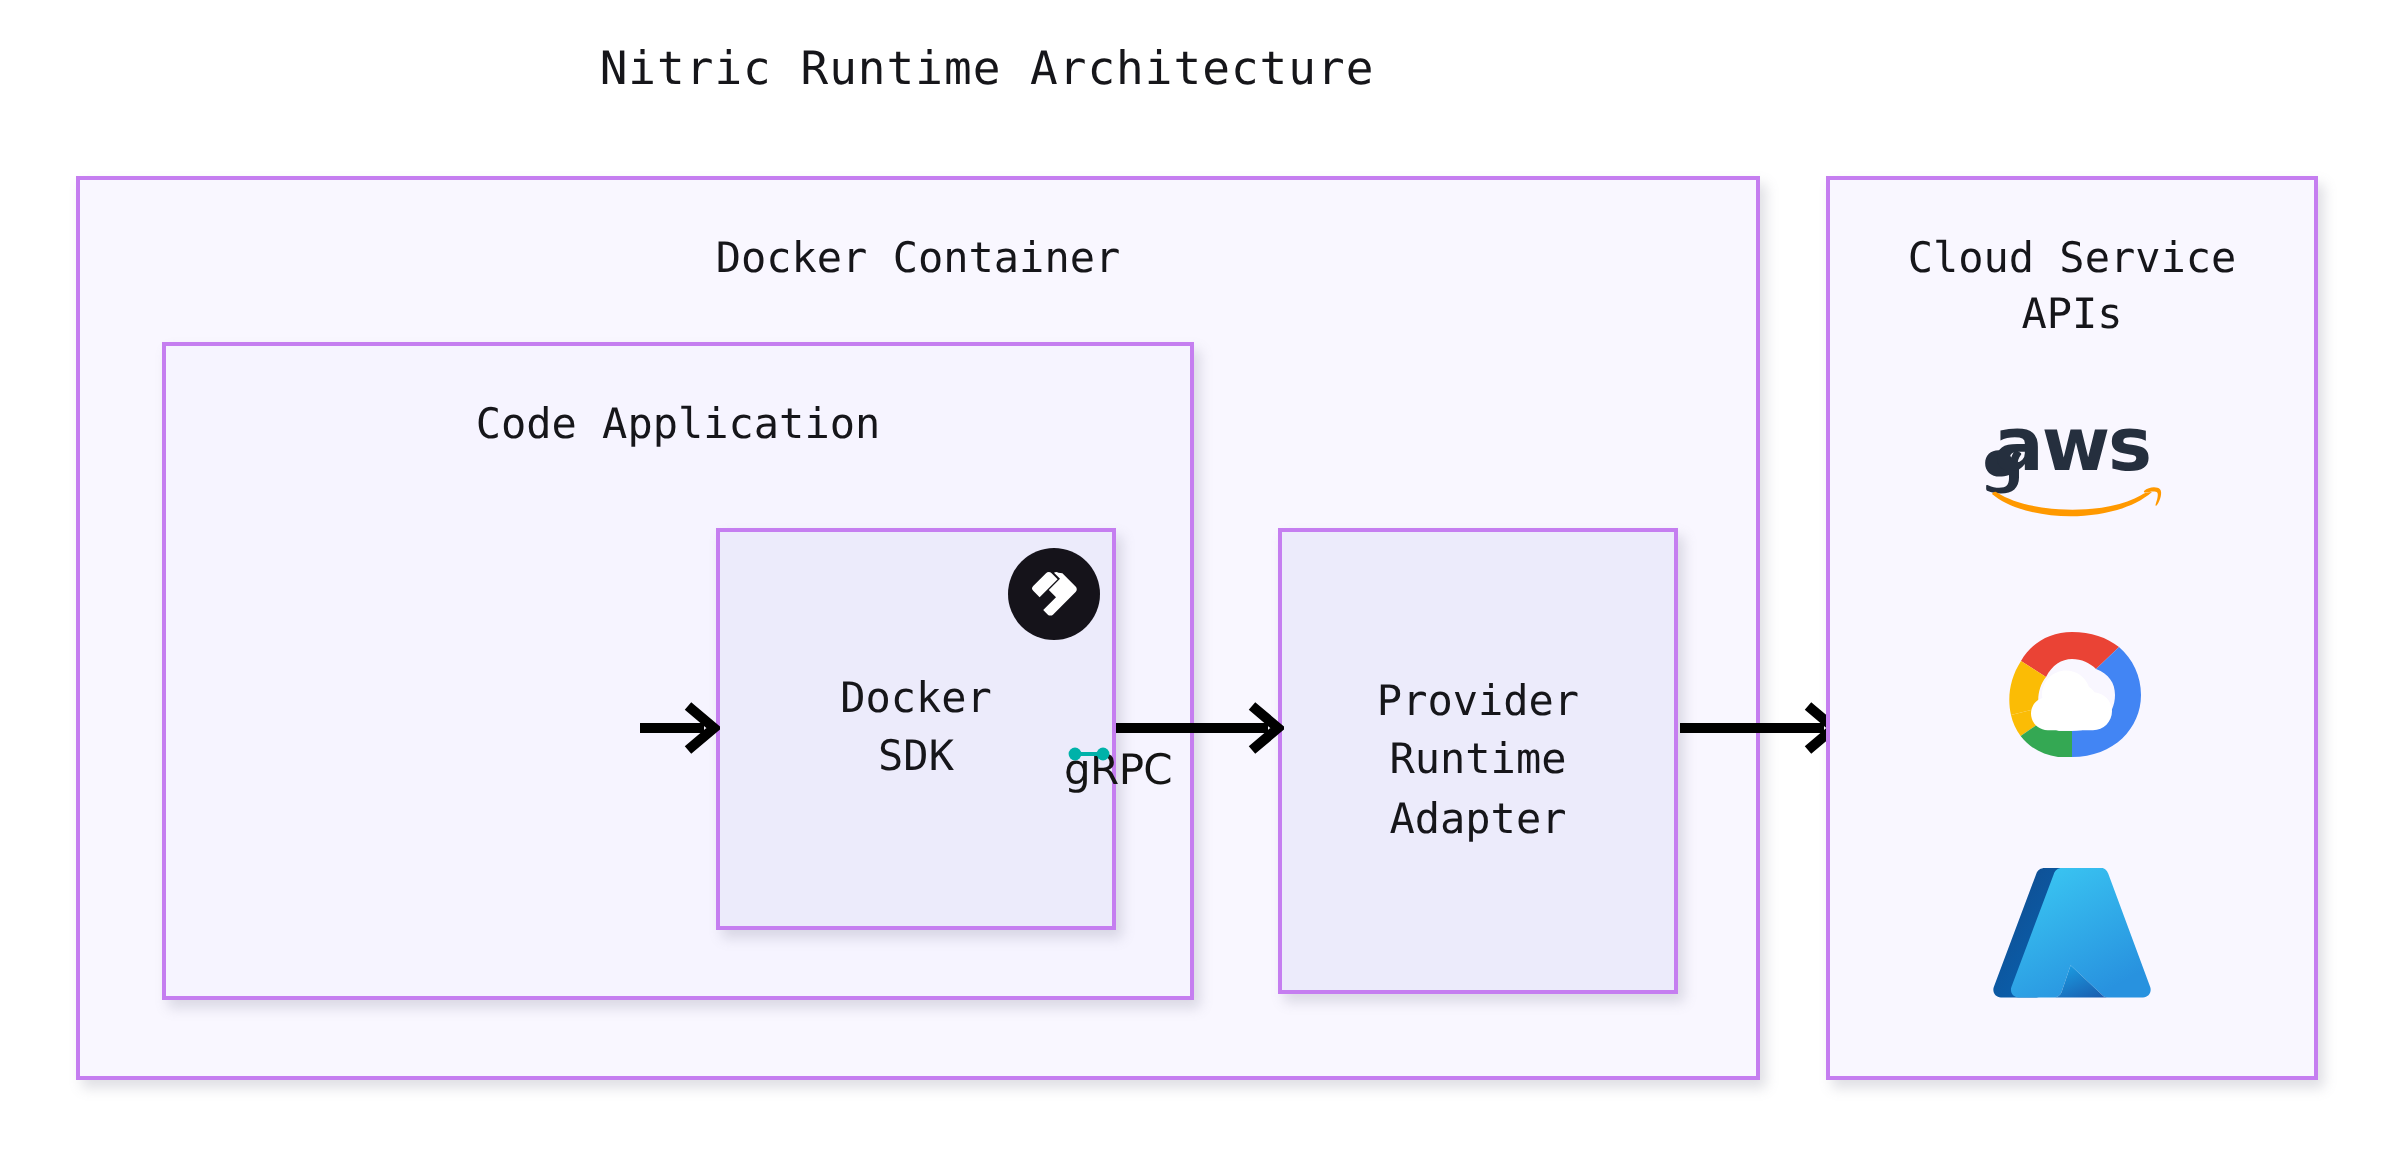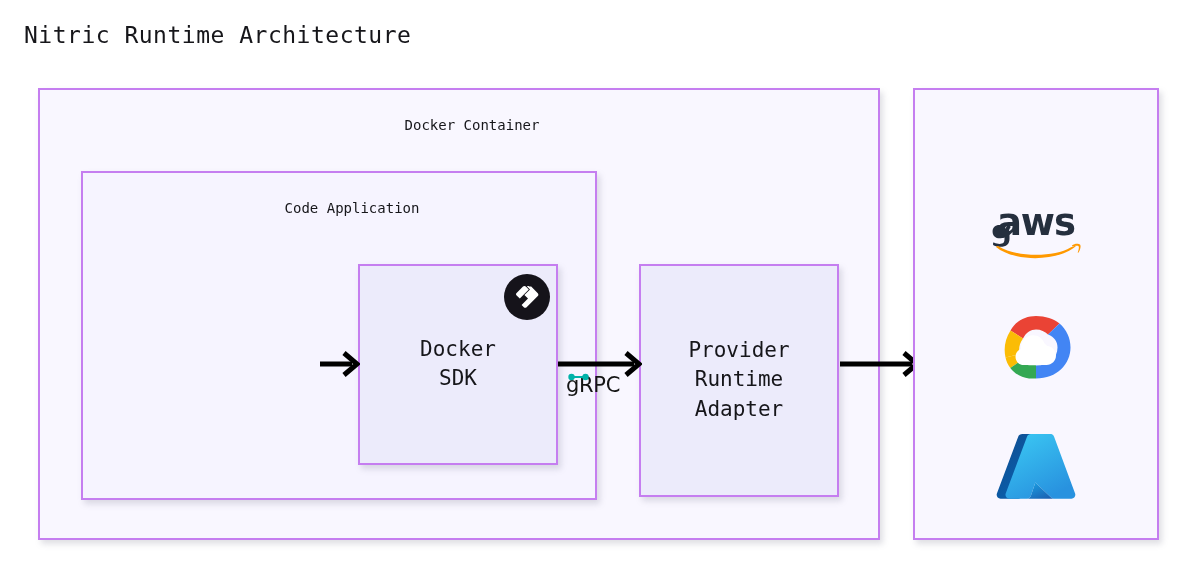--- a/index.html
+++ b/index.html
@@ -19,26 +19,26 @@
     background: #ffffff;
     overflow: hidden;
   }
 
   
   .diagram-title {
     position: absolute;
     left: 0;
     top: 22px;
     width: 987px;
+    text-align: center;
     font-family: "DejaVu Sans Mono", monospace;
     font-size: 23px;
     letter-spacing: 0.5px;
     color: #16161a;
     white-space: pre;
-    padding-left: 24px;
   }
 
   
   .box {
     position: absolute;
     border: 2px solid #c57ef0;
     box-sizing: border-box;
     box-shadow: 3px 4px 6px rgba(110, 110, 130, 0.22);
   }
   .box-l0 { background: #f9f7ff; }   
@@ -48,21 +48,21 @@
   .box-label {
     position: absolute;
     left: 0;
     width: 100%;
     text-align: center;
     font-family: "DejaVu Sans Mono", monospace;
     color: #16161a;
     white-space: pre-line;
     line-height: 1.33;
   }
-  .label-top      { top: 26px;  font-size: 14px; margin-left: 13px; }
+  .label-top      { top: 26px;  font-size: 21px; }
   .label-top-sm   { top: 26px;  font-size: 21px; }
 
   .box-label-center {
     position: absolute;
     left: 0;
     top: 50%;
     transform: translateY(-50%);
     width: 100%;
     text-align: center;
     font-family: "DejaVu Sans Mono", monospace;
@@ -153,39 +153,41 @@
 Adapter</div>
   </div>
 
   <div class="arrow" style="left:558px; top:348px;">
     <svg width="84" height="32" viewBox="0 0 84 32" aria-hidden="true">
       <line x1="0" y1="16" x2="76" y2="16" stroke="#000000" stroke-width="5"></line>
       <polyline points="68,5 81,16 68,27" fill="none" stroke="#000000" stroke-width="5" stroke-linecap="butt" stroke-linejoin="miter"></polyline>
     </svg>
   </div>
 
-  <div class="edge-label" style="left:566px; top:373px;">
+  <div class="edge-label" style="left:532px; top:373px;">
     <span class="grpc-mark">
       <svg width="22" height="11" viewBox="0 0 22 11" aria-hidden="true">
         <line x1="4" y1="5" x2="17" y2="5" stroke="#00b2a9" stroke-width="2"></line>
         <circle cx="3.5" cy="5" r="3.2" fill="#00b2a9"></circle>
         <circle cx="17.5" cy="5" r="3.2" fill="#00b2a9"></circle>
       </svg>
     </span>
     <span>gRPC</span>
   </div>
 
   <div class="arrow" style="left:840px; top:348px;">
     <svg width="80" height="32" viewBox="0 0 80 32" aria-hidden="true">
       <line x1="0" y1="16" x2="72" y2="16" stroke="#000000" stroke-width="5"></line>
       <polyline points="64,5 77,16 64,27" fill="none" stroke="#000000" stroke-width="5" stroke-linecap="butt" stroke-linejoin="miter"></polyline>
     </svg>
   </div>
 
   <div class="box box-l0" style="left:913px; top:88px; width:246px; height:452px;">
+    <div class="box-label label-top-sm">Cloud Service
+APIs</div>
 
     <div class="cloud-logo" style="top:112px;align-items:flex-end;">
       <svg width="96" height="62" viewBox="0 0 96 62" aria-hidden="true">
         <g fill="#252f3e">
 
           <path d="M14.6 18.0c0-1.1.1-2.0.3-2.6.3-.6.6-1.3 1.1-2 .2-.3.3-.5.3-.7 0-.2-.1-.4-.4-.6l-1.5-1c-.2-.1-.4-.2-.6-.2-.2 0-.5.1-.7.4-.4.4-.7.9-1 1.4-.3.5-.5 1.1-.7 1.7C10.1 12.0 8.0 10.9 5.2 10.9c-2.0 0-3.6.6-4.8 1.7C-.8 13.8-1.4 15.3-1.4 17.2c0 2.0.6 3.6 1.9 4.8 1.3 1.2 3.0 1.8 5.2 1.8.7 0 1.4-.1 2.2-.2.8-.1 1.6-.3 2.4-.6v1.5c0 1.8-.4 3.0-1.1 3.7-.7.7-2.0 1.1-3.8 1.1-.8 0-1.7-.1-2.6-.3-.9-.2-1.7-.5-2.5-.8-.2-.1-.4-.2-.5-.2-.1 0-.2 0-.3 0-.3 0-.4.2-.4.6v1.2c0 .3.1.5.2.7.1.2.3.3.6.4.8.4 1.8.7 2.9.9 1.1.2 2.3.3 3.5.3 2.9 0 5.1-.7 6.6-2 1.5-1.3 2.3-3.3 2.3-5.9V18.0z" transform="translate(6 12) scale(1.02)"></path>
         </g>
 
         <text x="48" y="33" text-anchor="middle" fill="#252f3e" font-family="DejaVu Sans, sans-serif" font-size="37" font-weight="bold" letter-spacing="-1">aws</text>
 

